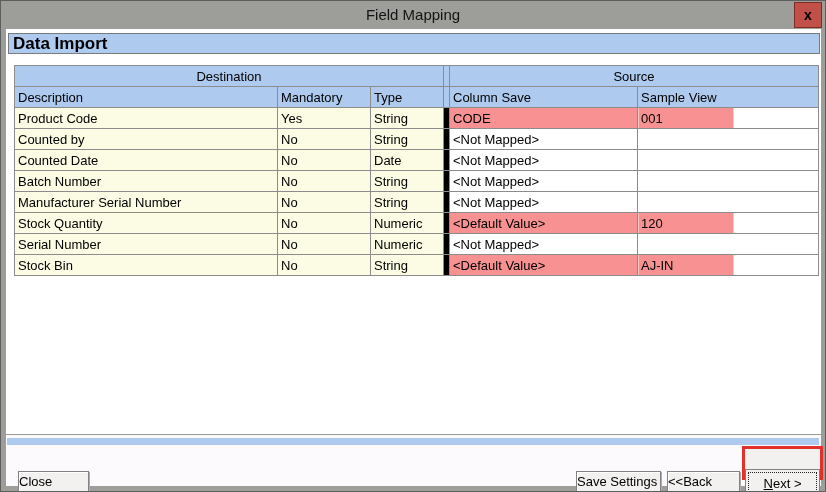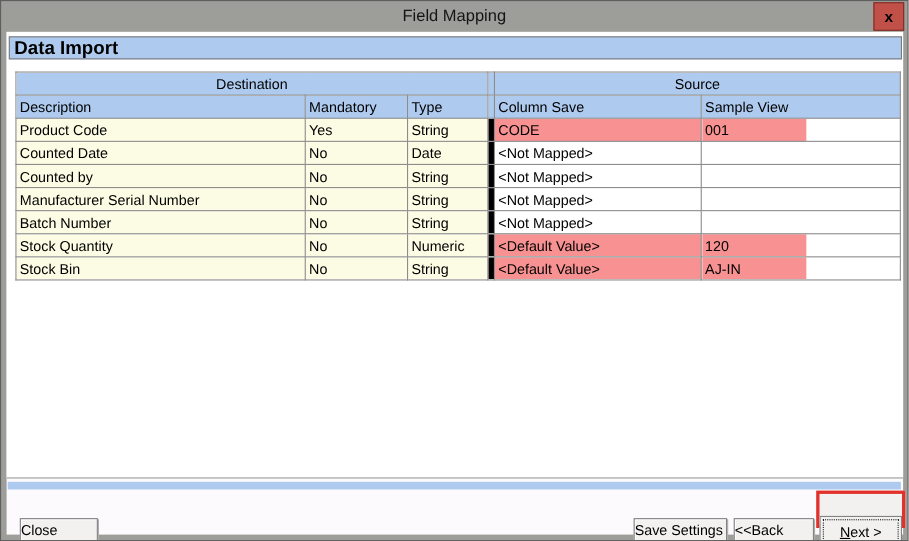--- a/index.html
+++ b/index.html
@@ -151,58 +151,66 @@
         <tbody>
             <tr class="hl">
     <td class="c-desc">Product Code</td>
     <td class="c-mand">Yes</td>
     <td class="c-type">String</td>
     <td class="c-div"></td>
     <td class="c-col">CODE</td>
     <td class="c-samp">001</td>
   </tr>
             <tr>
+    <td class="c-desc">Counted by</td>
+    <td class="c-mand">No</td>
+    <td class="c-type">String</td>
+    <td class="c-div"></td>
+    <td class="c-col">&lt;Not Mapped&gt;</td>
+    <td class="c-samp"></td>
+  </tr>
+            <tr>
     <td class="c-desc">Counted Date</td>
     <td class="c-mand">No</td>
     <td class="c-type">Date</td>
     <td class="c-div"></td>
     <td class="c-col">&lt;Not Mapped&gt;</td>
     <td class="c-samp"></td>
   </tr>
             <tr>
-    <td class="c-desc">Counted by</td>
+    <td class="c-desc">Batch Number</td>
     <td class="c-mand">No</td>
     <td class="c-type">String</td>
     <td class="c-div"></td>
     <td class="c-col">&lt;Not Mapped&gt;</td>
     <td class="c-samp"></td>
   </tr>
             <tr>
     <td class="c-desc">Manufacturer Serial Number</td>
-    <td class="c-mand">No</td>
-    <td class="c-type">String</td>
-    <td class="c-div"></td>
-    <td class="c-col">&lt;Not Mapped&gt;</td>
-    <td class="c-samp"></td>
-  </tr>
-            <tr>
-    <td class="c-desc">Batch Number</td>
     <td class="c-mand">No</td>
     <td class="c-type">String</td>
     <td class="c-div"></td>
     <td class="c-col">&lt;Not Mapped&gt;</td>
     <td class="c-samp"></td>
   </tr>
             <tr class="hl">
     <td class="c-desc">Stock Quantity</td>
     <td class="c-mand">No</td>
     <td class="c-type">Numeric</td>
     <td class="c-div"></td>
     <td class="c-col">&lt;Default Value&gt;</td>
     <td class="c-samp">120</td>
+  </tr>
+            <tr>
+    <td class="c-desc">Serial Number</td>
+    <td class="c-mand">No</td>
+    <td class="c-type">Numeric</td>
+    <td class="c-div"></td>
+    <td class="c-col">&lt;Not Mapped&gt;</td>
+    <td class="c-samp"></td>
   </tr>
             <tr class="hl">
     <td class="c-desc">Stock Bin</td>
     <td class="c-mand">No</td>
     <td class="c-type">String</td>
     <td class="c-div"></td>
     <td class="c-col">&lt;Default Value&gt;</td>
     <td class="c-samp">AJ-IN</td>
   </tr>
           </tbody>

